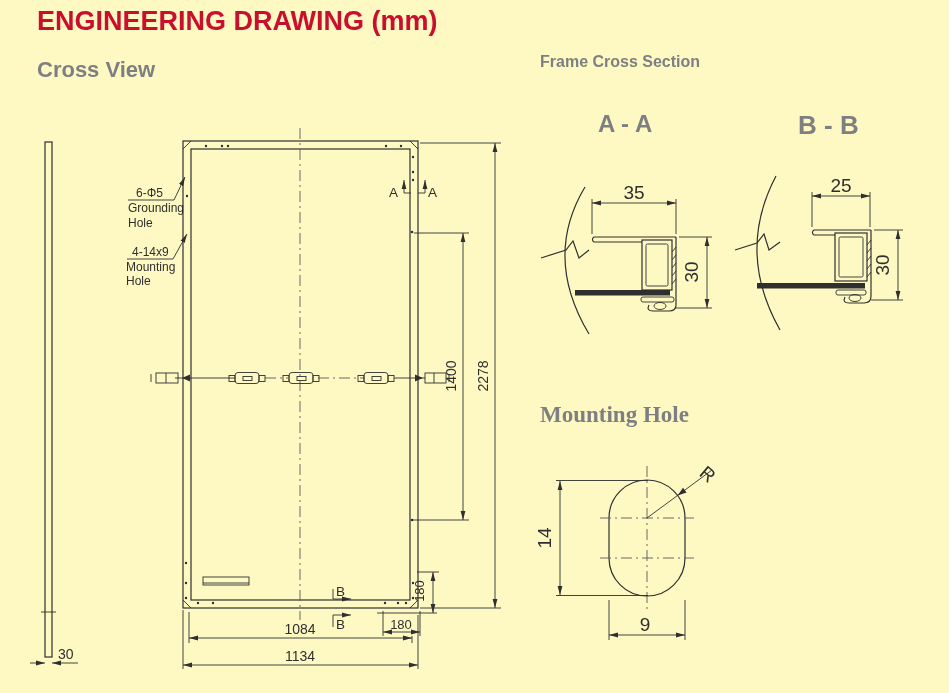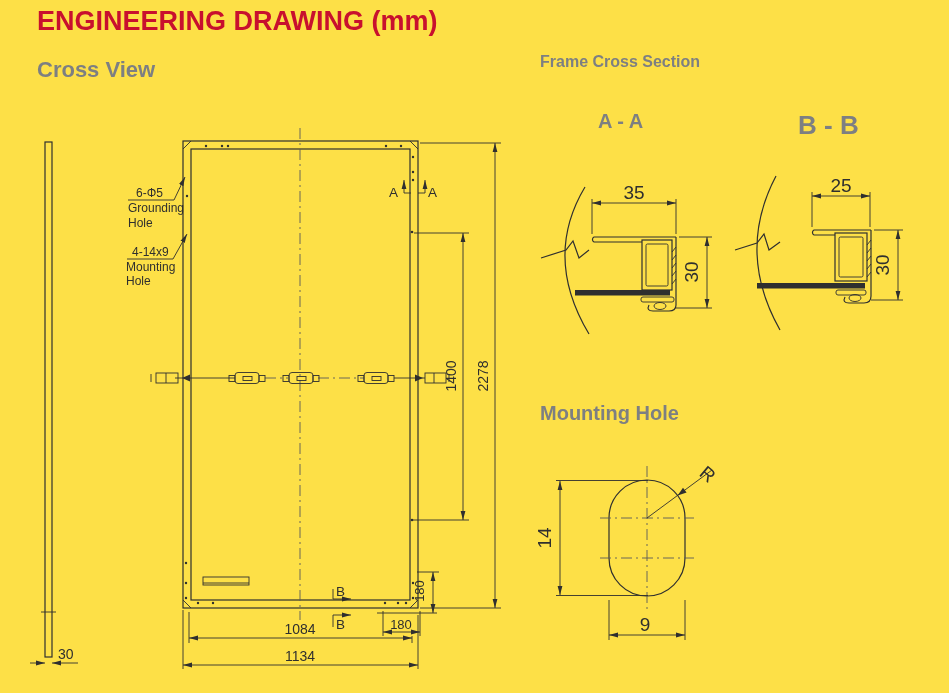--- a/index.html
+++ b/index.html
@@ -1,24 +1,24 @@
 <!DOCTYPE html>
 <html><head>
 <meta charset="utf-8">
 <style>
   html,body{margin:0;padding:0;background:#ffffff;}
-  .canvas{position:relative;width:949px;height:693px;background:#fde047;overflow:hidden;
+  .canvas{position:relative;width:949px;height:693px;background:#fef9c3;overflow:hidden;
           font-family:"Liberation Sans",sans-serif;}
   .h-title{position:absolute;left:37px;top:6px;font-size:27px;font-weight:700;color:#c8102e;white-space:nowrap;}
   .h-gray{position:absolute;font-weight:700;color:#7d7f82;white-space:nowrap;}
   .h-rear{left:37px;top:57px;font-size:22px;}
   .h-fcs{left:540px;top:53px;font-size:16px;}
-  .h-aa{left:598px;top:110px;font-size:20px;}
+  .h-aa{left:598px;top:110px;font-size:24px;}
   .h-bb{left:798px;top:110px;font-size:26px;}
-  .h-mh{left:540px;top:402px;font-size:20px;}
+  .h-mh{left:540px;top:402px;font-size:23px;font-family:Liberation Serif, serif;}
   svg{position:absolute;left:0;top:0;}
   svg text{fill:#2f2f2f;font-family:"Liberation Sans",sans-serif;}
   .dim{font-size:14px;}
   .dimsm{font-size:13px;}
   .dimbig{font-size:19px;}
   .callout{font-size:12px;}
   .mark{font-size:13.5px;}
   .ln{stroke:#2f2f2f;stroke-width:1.2;fill:none;}
   .thin{stroke:#2f2f2f;stroke-width:0.9;fill:none;}
   .cl{stroke:#5a5a5a;stroke-width:0.9;fill:none;stroke-dasharray:11 4 2 4;}

